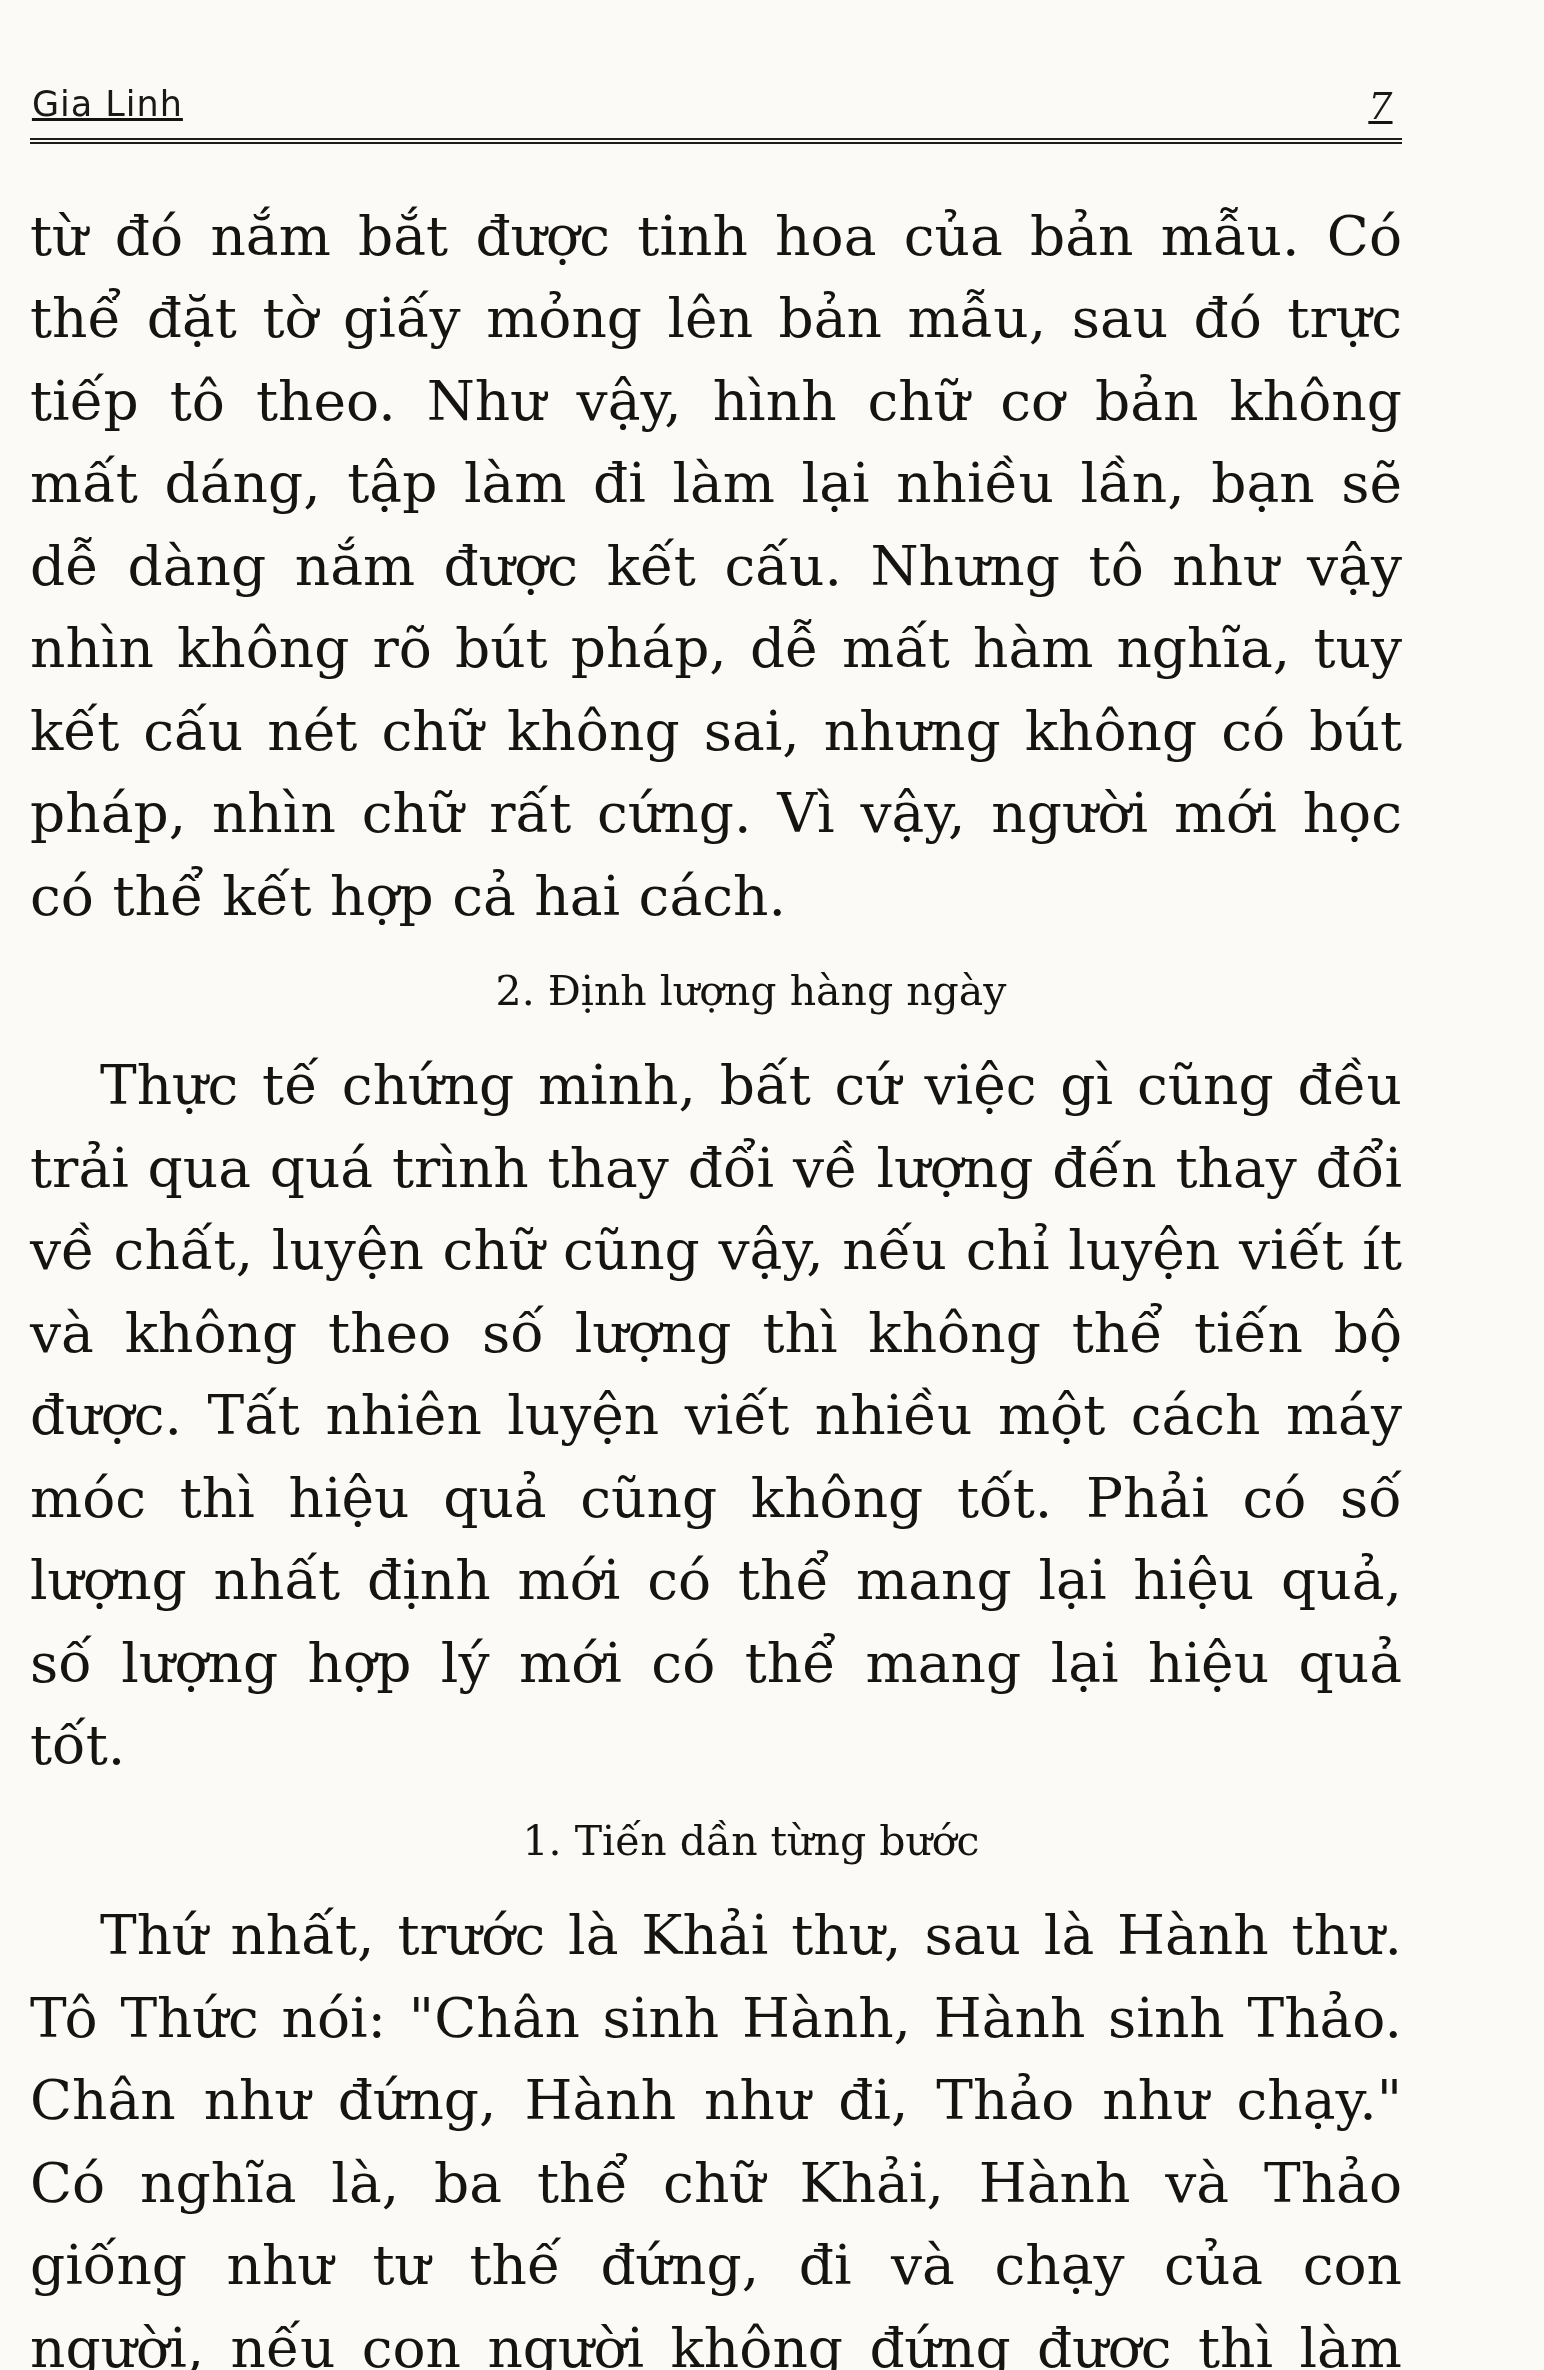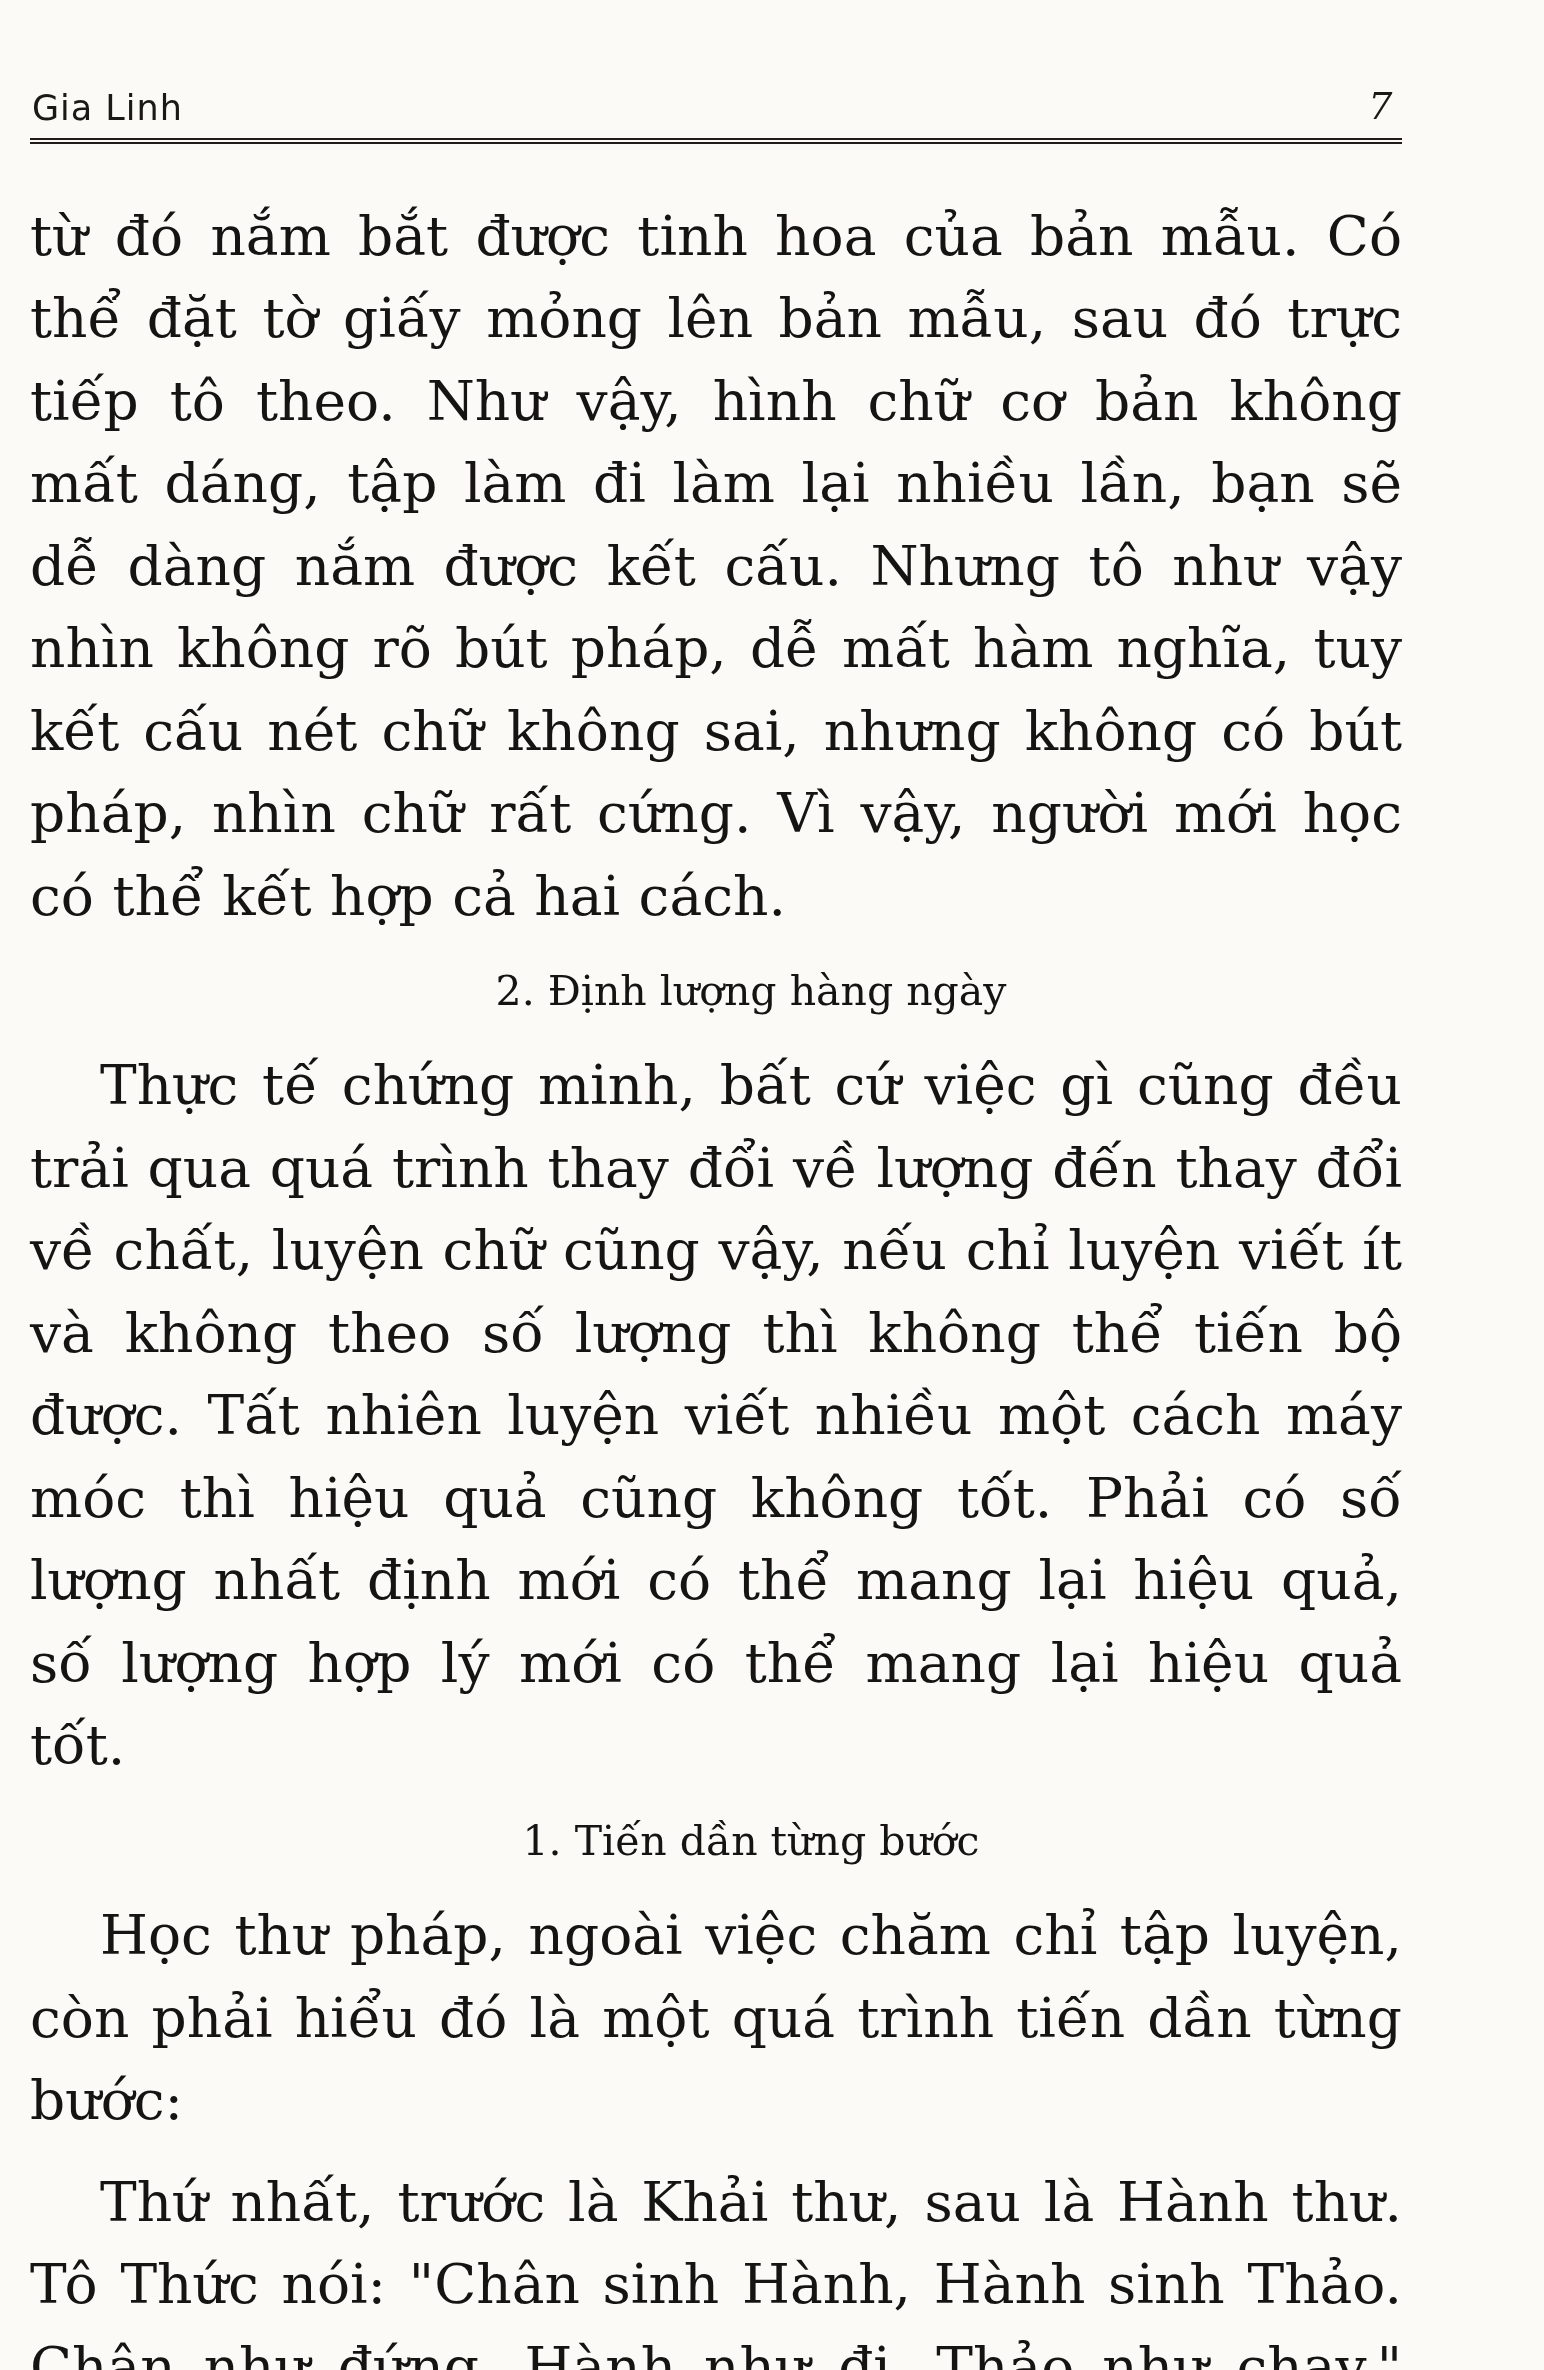--- a/index.html
+++ b/index.html
@@ -14,22 +14,22 @@
     margin: 0 auto;
     background: #fbfaf6;
     color: #161412;
     font-family: "DejaVu Serif", "Liberation Serif", serif;
     box-sizing: border-box;
     padding: 84px 143px 114px 30px;
   }
   .page-header {
     display: flex;
     justify-content: space-between;
-    align-items: flex-end;
     padding: 0 5.7px 9.5px 1.9px;
+    text-decoration: underline;
   }
   .running-title {
     font-family: "DejaVu Sans", "Liberation Sans", sans-serif;
     font-size: 35px;
     letter-spacing: 1px;
     color: #1b1916;
   }
   .page-number {
     font-family: "DejaVu Serif", serif;
     font-style: italic;
@@ -72,18 +72,17 @@
   <div class="header-rule"></div>
 
   <p class="para flush">từ đó nắm bắt được tinh hoa của bản mẫu. Có thể đặt tờ giấy mỏng lên bản mẫu, sau đó trực tiếp tô theo. Như vậy, hình chữ cơ bản không mất dáng, tập làm đi làm lại nhiều lần, bạn sẽ dễ dàng nắm được kết cấu. Nhưng tô như vậy nhìn không rõ bút pháp, dễ mất hàm nghĩa, tuy kết cấu nét chữ không sai, nhưng không có bút pháp, nhìn chữ rất cứng. Vì vậy, người mới học có thể kết hợp cả hai cách.</p>
 
   <h2 class="heading">2. Định lượng hàng ngày</h2>
 
   <p class="para indent">Thực tế chứng minh, bất cứ việc gì cũng đều trải qua quá trình thay đổi về lượng đến thay đổi về chất, luyện chữ cũng vậy, nếu chỉ luyện viết ít và không theo số lượng thì không thể tiến bộ được. Tất nhiên luyện viết nhiều một cách máy móc thì hiệu quả cũng không tốt. Phải có số lượng nhất định mới có thể mang lại hiệu quả, số lượng hợp lý mới có thể mang lại hiệu quả tốt.</p>
 
   <h2 class="heading">1. Tiến dần từng bước</h2>
 
-  <p class="para indent">Học thư pháp, ngoài việc chăm chỉ tập luyện, còn phải hiểu đó là một quá trình tiến dần từng bước:</p>
 
   <p class="para indent">Thứ nhất, trước là Khải thư, sau là Hành thư. Tô Thức nói: "Chân sinh Hành, Hành sinh Thảo. Chân như đứng, Hành như đi, Thảo như chạy." Có nghĩa là, ba thể chữ Khải, Hành và Thảo giống như tư thế đứng, đi và chạy của con người, nếu con người không đứng được thì làm sao có thể đi và chạy được? Nếu không nắm vững chữ Khải, trực tiếp viết chữ Hành, chữ Thảo, có thể sẽ rơi vào thế chữ hời hợt. Sau khi học được Khải thư, nếu chú ý kết hợp với sự di chuyển của bút, như vậy sẽ dễ học được Hành thư và Thảo thư. Đến khi nào viết thành thạo chữ Khải thì tiếp tục tập viết Hành,  Thảo, như vậy sẽ hiểu được sự tương thông giữa chúng, qua đó cũng có thể hỗ trợ và bổ sung cho nhau.</p>
 
 </div>
 
 
 </body></html>

